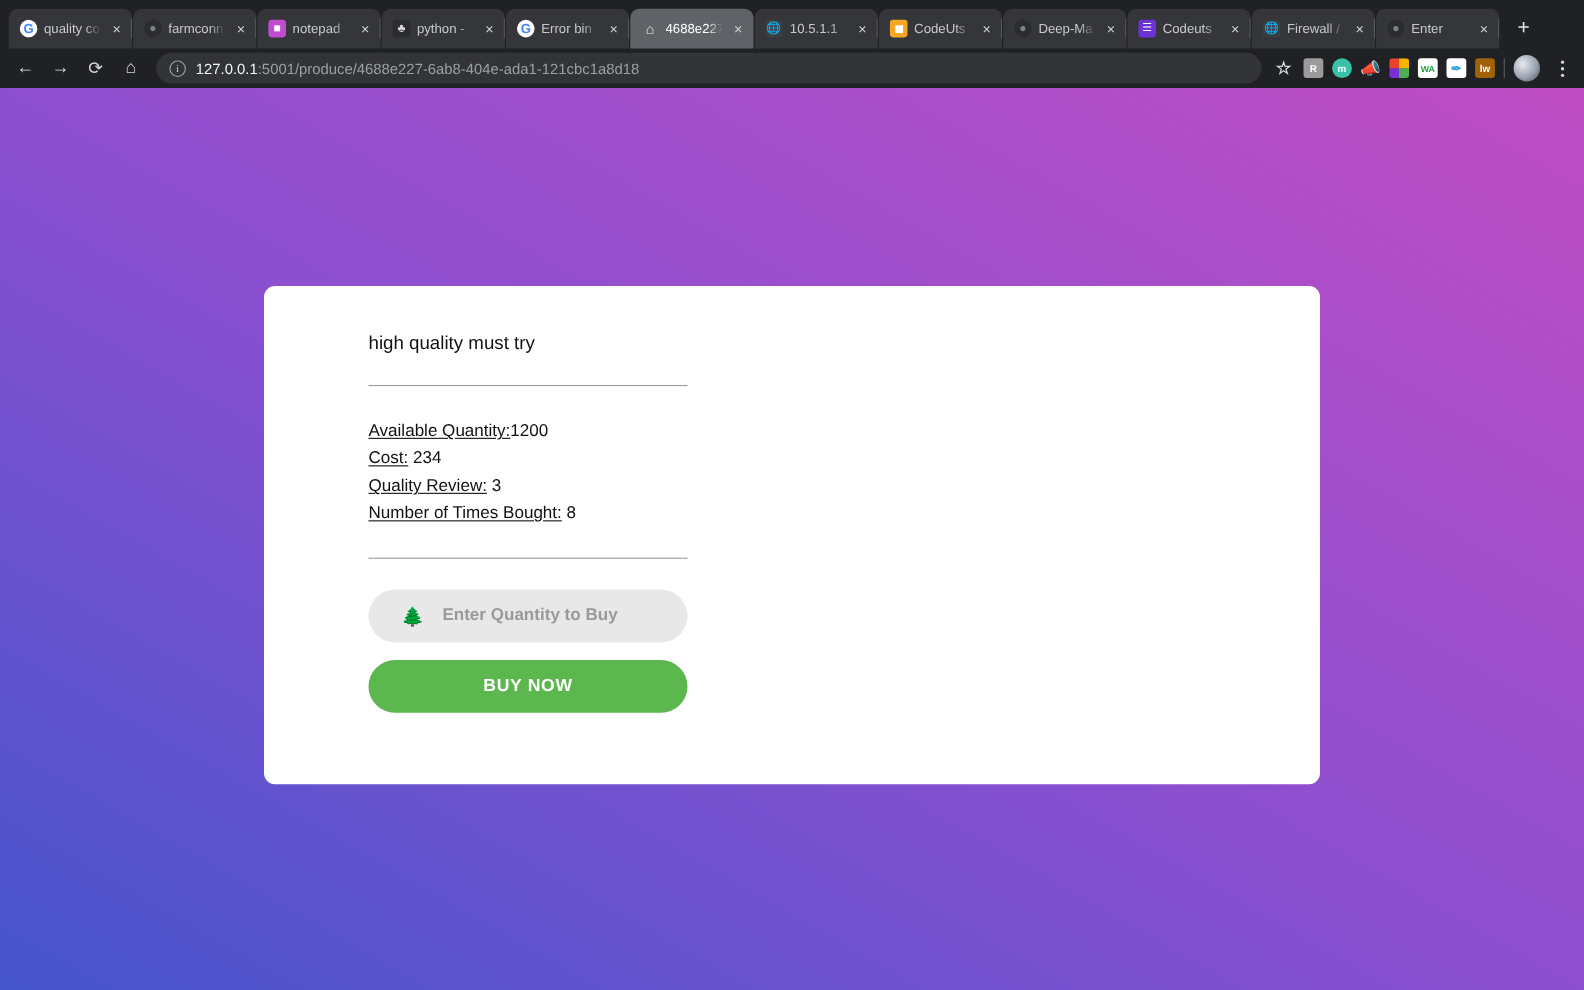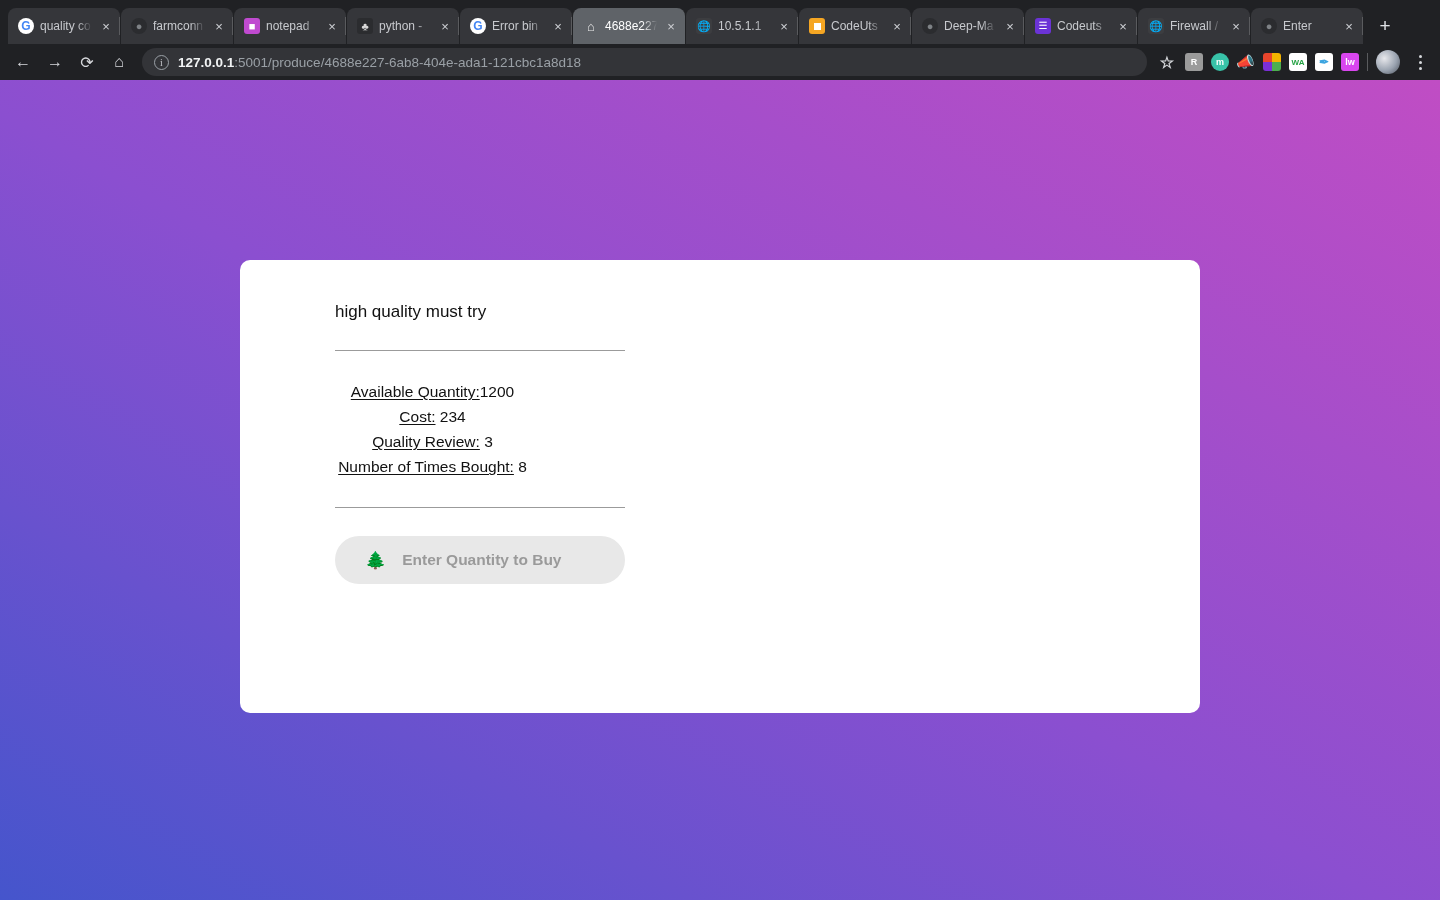--- a/index.html
+++ b/index.html
@@ -144,42 +144,42 @@
     font-size: 10px;
     display: flex; align-items: center; justify-content: center;
     flex: 0 0 15px;
     font-family: "Liberation Serif", serif;
   }
   #url-text {
     font-size: 13.5px;
     color: #9aa0a6;
     white-space: nowrap;
   }
-  #url-text .host { color: #f1f3f4; font-weight: bold; }
+  #url-text .host { color: #f1f3f4; }
 
   #ext-area { display: flex; align-items: center; gap: 8px; padding-right: 2px; }
   .ext-icon {
     width: 18px; height: 18px;
     border-radius: 3px;
     display: flex; align-items: center; justify-content: center;
     font-size: 9px; font-weight: bold; color: #fff;
     overflow: hidden;
   }
   .ext-star { color: #d6d8dc; font-size: 16px; background: none; width: 20px; }
   .ext-r { background: #9b9b9b; }
   .ext-m { background: #38c2a8; border-radius: 50%; }
   .ext-megaphone { background: none; color: #4a90e2; font-size: 15px; }
   .ext-grid {
     background:
       linear-gradient(to right, #e8452c 50%, #f4b400 50%) top/100% 50% no-repeat,
       linear-gradient(to right, #7b2fd6 50%, #4caf50 50%) bottom/100% 50% no-repeat;
   }
   .ext-wa { background: #fff; color: #25a244; font-size: 8px; }
   .ext-bird { background: #ffffff; color: #3da5e0; font-size: 12px; }
-  .ext-lw { background: #d946ef; color: #fff; font-size: 9px; }
+  .ext-lw { background: #a16207; color: #fff; font-size: 9px; }
   #ext-divider { width: 1px; height: 18px; background: #5a5b5e; }
   #avatar {
     width: 24px; height: 24px; border-radius: 50%;
     background: radial-gradient(circle at 35% 35%, #e8e8ec 0%, #9aa3b0 55%, #4a4f5a 100%);
   }
   #kebab-menu {
     width: 22px; display: flex; flex-direction: column; align-items: center;
     gap: 3px; padding-left: 2px;
   }
   #kebab-menu i { width: 3px; height: 3px; border-radius: 50%; background: #d6d8dc; display: block; }
@@ -228,21 +228,21 @@
   }
 
   .divider {
     height: 1px;
     background: #9b9b9b;
     width: 290px;
     margin: 28px 0;
     border: 0;
   }
 
-  #details-list { line-height: 1.62; text-align: center; }
+  #details-list { line-height: 1.62; }
   .detail-row {
     font-size: 15.5px;
     color: #111111;
     white-space: nowrap;
   }
   .detail-label {
     text-decoration: underline;
     text-underline-offset: 2px;
   }
   .detail-value { }
@@ -434,16 +434,17 @@
         </div>
       </div>
 
       <hr class="divider">
 
       <div id="quantity-field">
         <span id="quantity-icon">🌲</span>
         <input id="quantity-input" type="text" placeholder="Enter Quantity to Buy" style="">
       </div>
 
+      <button id="buy-now-button">BUY NOW</button>
 
     </div>
   </div>
 </div>
 
 </body></html>

